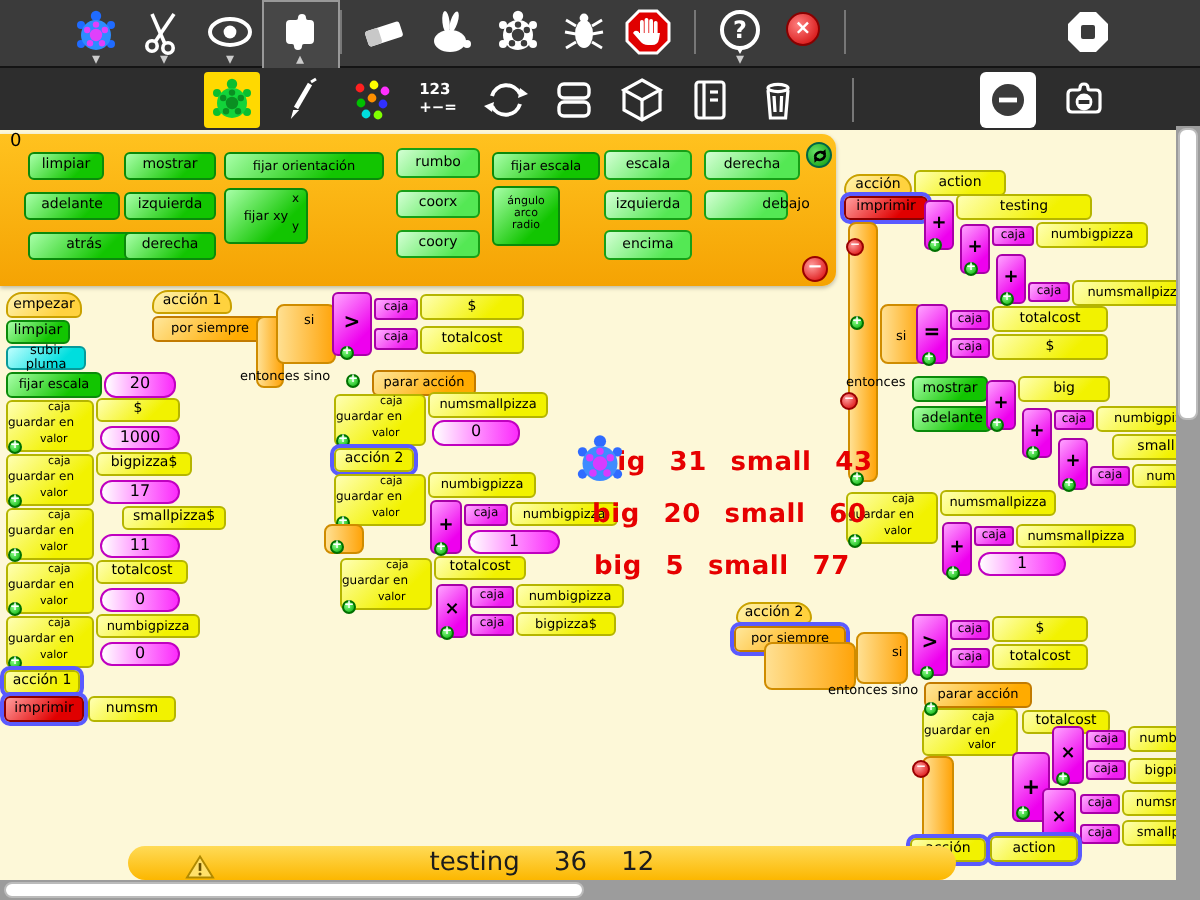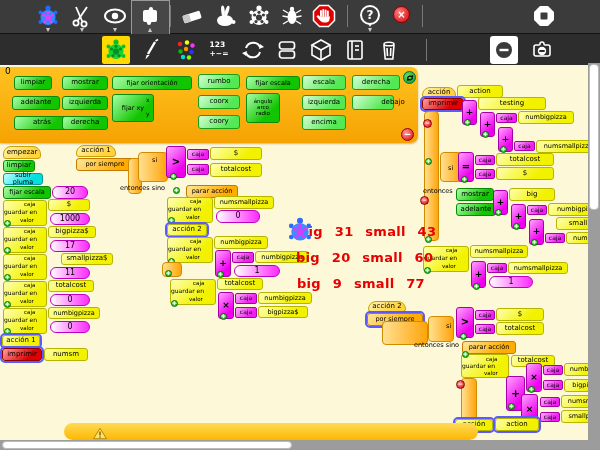--- a/index.html
+++ b/index.html
@@ -281,20 +281,21 @@
         <polygon points="5.5,20 5,13 11,15" fill="#000" stroke="none"></polygon>
       </svg></div>
   <div id="pal-hide" class="blk dotr" style="left:401px;top:128px;width:13px;height:13px;z-index:4;font-size:9px;">−</div>
 
   <div id="statusbar">
     <span id="status-warn"><svg viewBox="0 0 24 20">
           <polygon points="12,2 22,18 2,18" fill="#ffe06a" stroke="#b08900" stroke-width="1.5"></polygon>
           <rect x="11" y="7" width="2" height="6" fill="#6a5200"></rect>
           <circle cx="12" cy="15.4" r="1.2" fill="#6a5200"></circle>
         </svg></span>
+    <span id="status-text">testing 36 12</span>
   </div>
 
   <div id="stage">
       <div class="blk tag" style="left: 5px; top: 67px; width: 10px; height: 10px; z-index: 2; font-size: 9px;">0</div>
       <div class="blk g" style="left: 14px; top: 76px; width: 38px; height: 14px; z-index: 2;">limpiar</div>
       <div class="blk g" style="left: 62px; top: 76px; width: 46px; height: 14px; z-index: 2;">mostrar</div>
       <div class="blk g" style="left: 112px; top: 76px; width: 80px; height: 14px; z-index: 2; font-size: 6.5px;">fijar orientación</div>
       <div class="blk g2" style="left: 198px; top: 74px; width: 42px; height: 15px; z-index: 2;">rumbo</div>
       <div class="blk g" style="left: 246px; top: 76px; width: 54px; height: 14px; z-index: 2; font-size: 6.5px;">fijar escala</div>
       <div class="blk g" style="left: 12px; top: 96px; width: 48px; height: 14px; z-index: 2;">adelante</div>
@@ -490,21 +491,21 @@
       <div class="blk pk" style="left: 521px; top: 394px; width: 17px; height: 31px; z-index: 2;">×</div>
       <div class="blk cj" style="left: 540px; top: 397px; width: 20px; height: 10px; z-index: 2;">caja</div>
       <div class="blk y" style="left: 561px; top: 395px; width: 38px; height: 13px; z-index: 2; font-size: 6.5px;">numsm</div>
       <div class="blk cj" style="left: 540px; top: 412px; width: 20px; height: 10px; z-index: 2;">caja</div>
       <div class="blk y" style="left: 561px; top: 410px; width: 38px; height: 13px; z-index: 2; font-size: 6.5px;">smallpi</div>
       <div class="blk dotg" style="left: 523px; top: 419px; width: 7px; height: 7px; z-index: 2;">+</div>
       <div class="blk call" style="left: 455px; top: 419px; width: 38px; height: 12px; z-index: 2;">acción</div>
       <div class="blk y sel" style="left: 495px; top: 418px; width: 44px; height: 13px; z-index: 2;">action</div>
       <div class="blk lblred" style="left: 299px; top: 225px; width: 115px; height: 14px; z-index: 2;">big 31 small 43</div>
       <div class="blk lblred" style="left: 296px; top: 251px; width: 115px; height: 14px; z-index: 2;">big 20 small 60</div>
-      <div class="blk lblred" style="left: 297px; top: 277px; width: 110px; height: 14px; z-index: 2;">big 9 small 77</div>
+      <div class="blk lblred" style="left: 297px; top: 277px; width: 110px; height: 14px; z-index: 2;">big 5 small 77</div>
     </div>
 
   <div id="turtle-sprite" style="left:286px;top:216px;"><svg viewBox="0 0 24 24">
         <circle cx="12" cy="4" r="2.6" fill="#2f6bff"></circle>
         <circle cx="4.5" cy="8.5" r="2" fill="#2f6bff"></circle>
         <circle cx="19.5" cy="8.5" r="2" fill="#2f6bff"></circle>
         <circle cx="4.5" cy="18" r="2" fill="#2f6bff"></circle>
         <circle cx="19.5" cy="18" r="2" fill="#2f6bff"></circle>
         <circle cx="12" cy="13.5" r="7.5" fill="#3f8cff"></circle>
         <circle cx="12" cy="13.5" r="3.1" fill="#d63cff"></circle>

